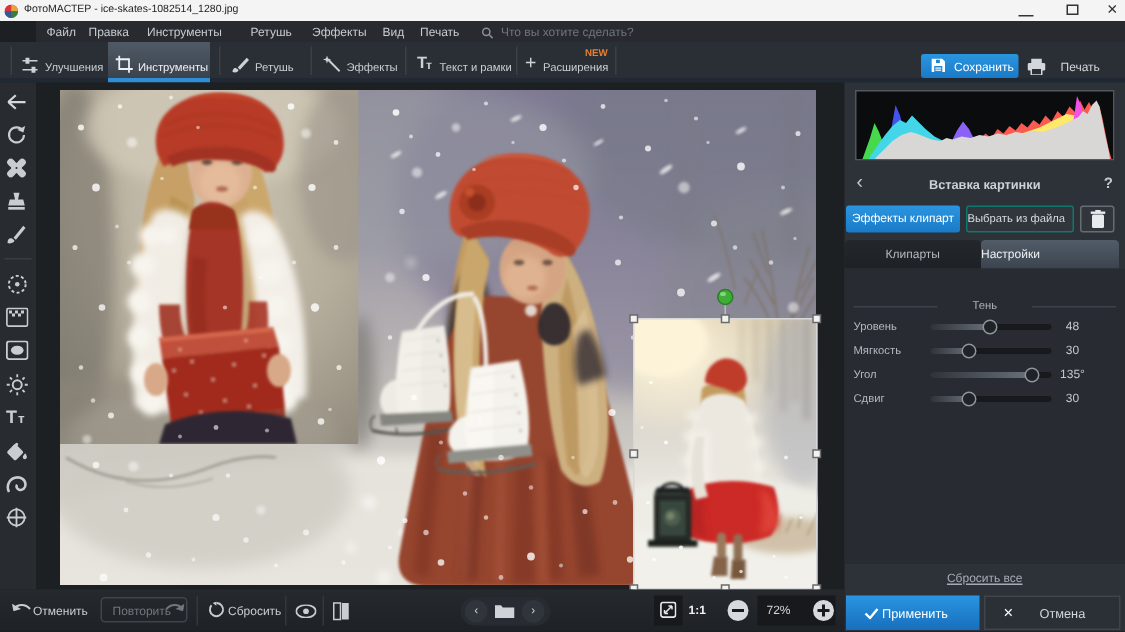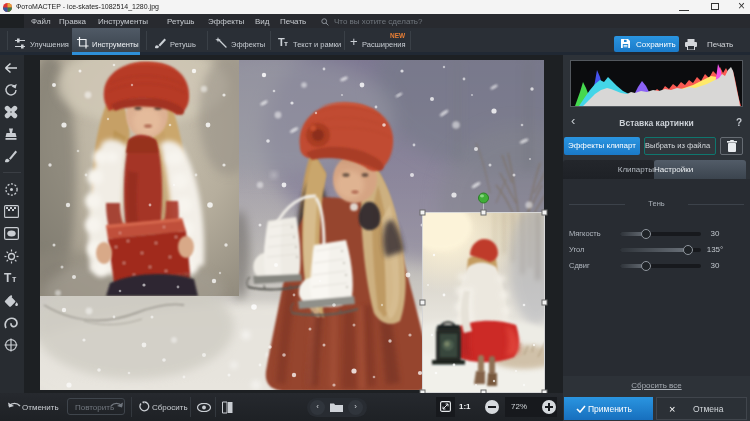--- a/index.html
+++ b/index.html
@@ -37,21 +37,21 @@
   #histbox { left:570px; top:60px; width:173px; height:47px; background:#0b0c0e; border:1px solid #53585e; }
   #phead { left:563px; top:112px; width:187px; height:20px; color:#ccd1d7; }
   #btn-add { left:564px; top:137px; width:76px; height:18px; background:linear-gradient(#2a95e0,#1a7ac8);
     border-radius:2px; color:#fff; font-size:8px; text-align:center; line-height:18px; }
   #btn-file { left:644px; top:137px; width:72px; height:18px; background:#31363c; border:1px solid #0f766e;
     border-radius:2px; color:#d6dade; font-size:7.5px; line-height:16px; }
   #btn-trash { left:720px; top:137px; width:23px; height:18px; background:#31363c; border:1px solid #666c73;
     border-radius:2px; }
   #tabs2 { left:563px; top:160px; width:187px; height:19px; }
   #tab-clip { position:absolute; left:0; top:0; width:91px; height:19px; background:linear-gradient(#23262b,#1e2126);
-    color:#b3b9c0; font-size:8px; text-align:right; line-height:19px; border-radius:3px 3px 0 0; }
+    color:#b3b9c0; font-size:8px; text-align:center; line-height:19px; border-radius:3px 3px 0 0; }
   #tab-set { position:absolute; left:91px; top:0; width:92px; height:19px; background:linear-gradient(#525c68,#3b444e);
     color:#eef1f4; font-size:8px; text-align:left; line-height:19px; border-radius:3px 3px 0 0; }
   #setarea { left:563px; top:179px; width:187px; height:197px; background:#282c32; }
   .srow { position:absolute; left:0; width:187px; height:12px; font-size:7.5px; color:#b2b8c0; }
   .srow .lab { position:absolute; left:6px; top:1px; }
   .srow .val { position:absolute; left:138px; top:1px; width:28px; text-align:center; color:#c3c8ce; font-size:8px; }
   .track { position:absolute; left:57px; top:4px; width:81px; height:4px; background:#17191d; border-radius:2px; }
   .fill { position:absolute; left:0; top:0; height:4px; border-radius:2px;
     background:linear-gradient(90deg,#2e3339,#6d747c); }
   .knob { position:absolute; top:-3px; width:10px; height:10px; border-radius:50%;
@@ -788,20 +788,28 @@
   </div>
 <div class="abs" id="tabs2">
     <div id="tab-clip">Клипарты</div>
     <div id="tab-set">Настройки</div>
   </div>
 <div class="abs" id="setarea">
   <div id="shadowlbl" style="top:20px">Тень
     <span style="position:absolute;left:6px;top:5px;width:56px;height:1px;background:#3c424a"></span>
     <span style="position:absolute;right:6px;top:5px;width:56px;height:1px;background:#3c424a"></span>
   </div>
+  <div class="srow" style="top:33px">
+      <span class="lab">Уровень</span>
+    <span class="track">
+        <span class="fill" style="width:43px"></span>
+        <span class="knob" style="left:35px"></span>
+      </span>
+    <span class="val">48</span>
+    </div>
   <div class="srow" style="top:49px">
       <span class="lab">Мягкость</span>
     <span class="track">
         <span class="fill" style="width:29px"></span>
         <span class="knob" style="left:21px"></span>
       </span>
     <span class="val">30</span>
     </div>
   <div class="srow" style="top:65px">
       <span class="lab">Угол</span>

